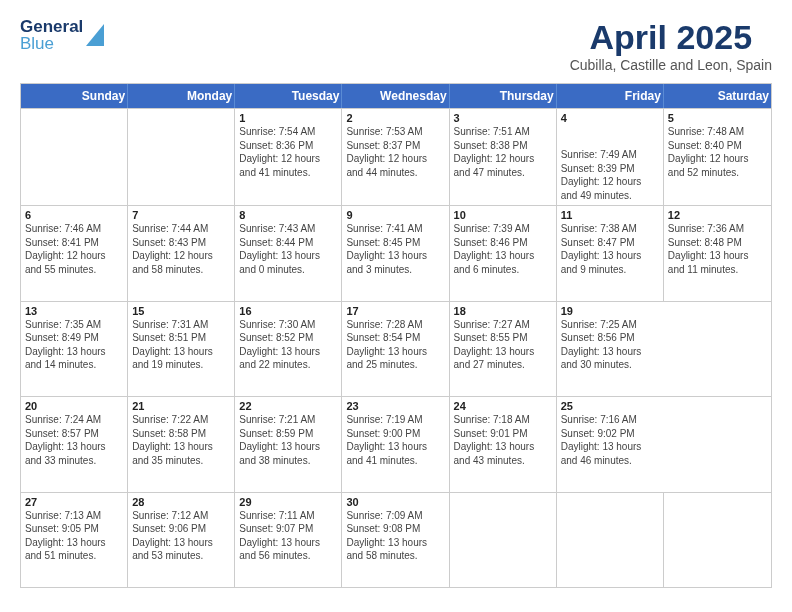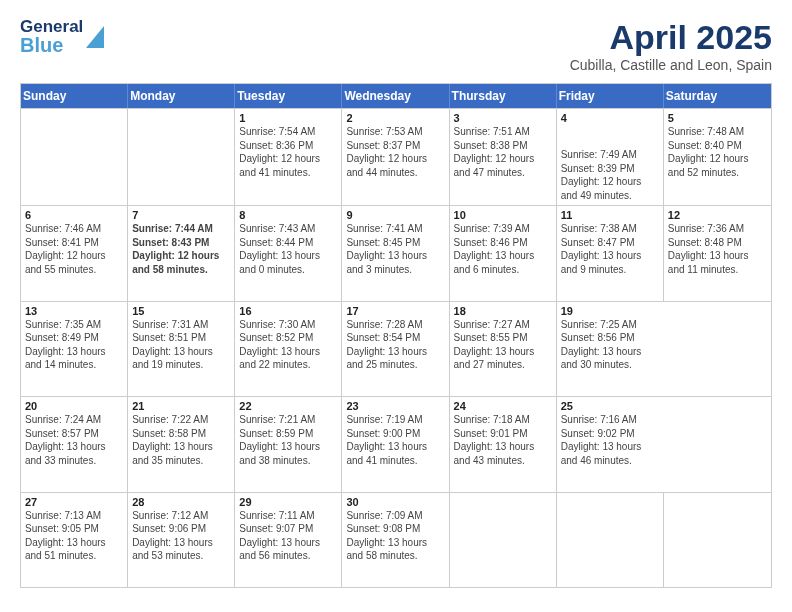--- a/index.html
+++ b/index.html
@@ -17,21 +17,21 @@
       display: flex;
       flex-direction: column;
     }
     .header {
       display: flex;
       justify-content: space-between;
       align-items: flex-start;
       margin-bottom: 10px;
     }
     .title-section {
-      text-align: right;
+      text-align: center;
     }
     .main-title {
       font-size: 34px;
       font-weight: bold;
       color: #1a3a6b;
     }
     .subtitle {
       font-size: 14px;
       color: #555;
     }
@@ -43,21 +43,21 @@
     }
     .cal-header-row {
       display: grid;
       grid-template-columns: repeat(7, 1fr);
       background: #3a6bc4;
     }
     .cal-header-cell {
       color: #fff;
       font-size: 12px;
       font-weight: bold;
-      text-align: left;
+      text-align: right;
       padding: 5px 2px;
       border-right: 1px solid #5a8bd4;
     }
     .cal-header-cell:last-child { border-right: none; }
     .cal-body {
       flex: 1;
       display: flex;
       flex-direction: column;
     }
     .cal-week {
@@ -97,22 +97,22 @@
       display: flex;
       flex-direction: column;
       line-height: 1;
     }
     .logo-line1 {
       font-size: 17px;
       font-weight: bold;
       color: #1a3a6b;
     }
     .logo-line2 {
-      font-size: 20px;
-      font-weight: bold;
+      font-size: 17px;
+      font-weight: normal;
       color: #4a9fd4;
     }
     .logo-triangle {
       margin-left: 3px;
       margin-top: 4px;
     }
   </style>
 </head>
 <body>
 
@@ -182,21 +182,21 @@
         </div>
         <div class="cal-week">
           <div class="cal-cell">
             <span class="day-num">6</span>
             <div class="day-info" style="white-space: pre-line;">Sunrise: 7:46 AM
 Sunset: 8:41 PM
 Daylight: 12 hours and 55 minutes.</div>
           </div>
           <div class="cal-cell">
             <span class="day-num">7</span>
-            <div class="day-info" style="white-space: pre-line; font-weight: bold;">Sunrise: 7:44 AM
+            <div class="day-info" style="white-space: pre-line;">Sunrise: 7:44 AM
 Sunset: 8:43 PM
 Daylight: 12 hours and 58 minutes.</div>
           </div>
           <div class="cal-cell">
             <span class="day-num">8</span>
             <div class="day-info" style="white-space: pre-line;">Sunrise: 7:43 AM
 Sunset: 8:44 PM
 Daylight: 13 hours and 0 minutes.</div>
           </div>
           <div class="cal-cell">

